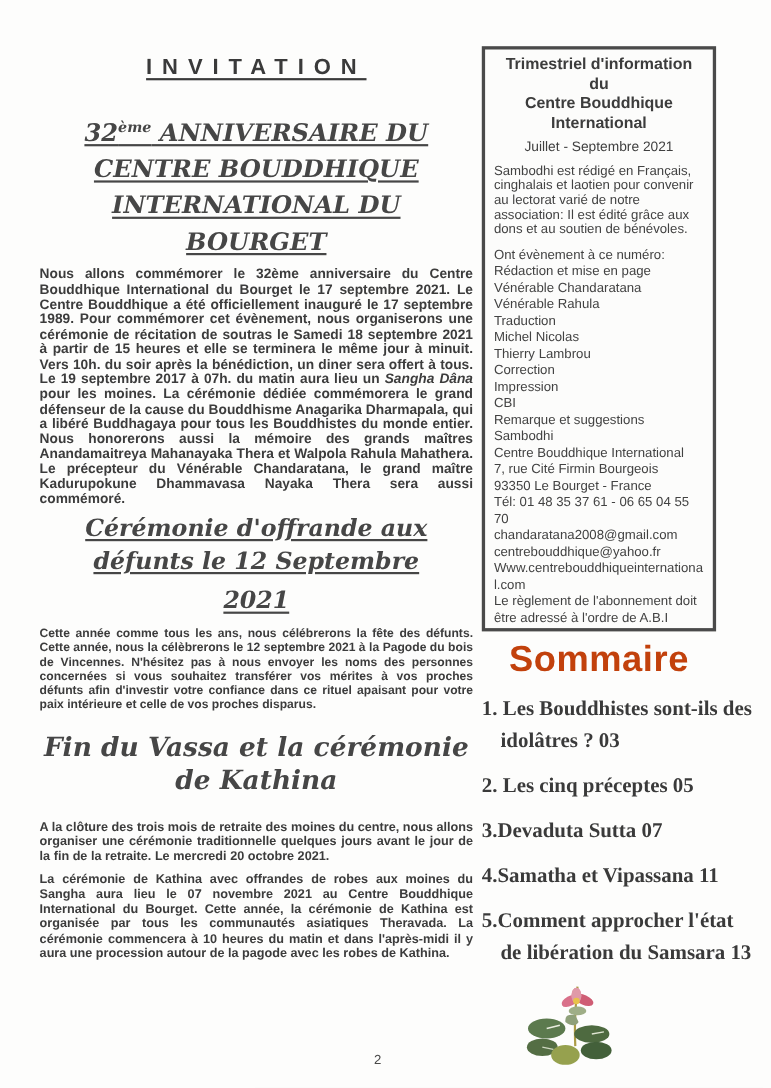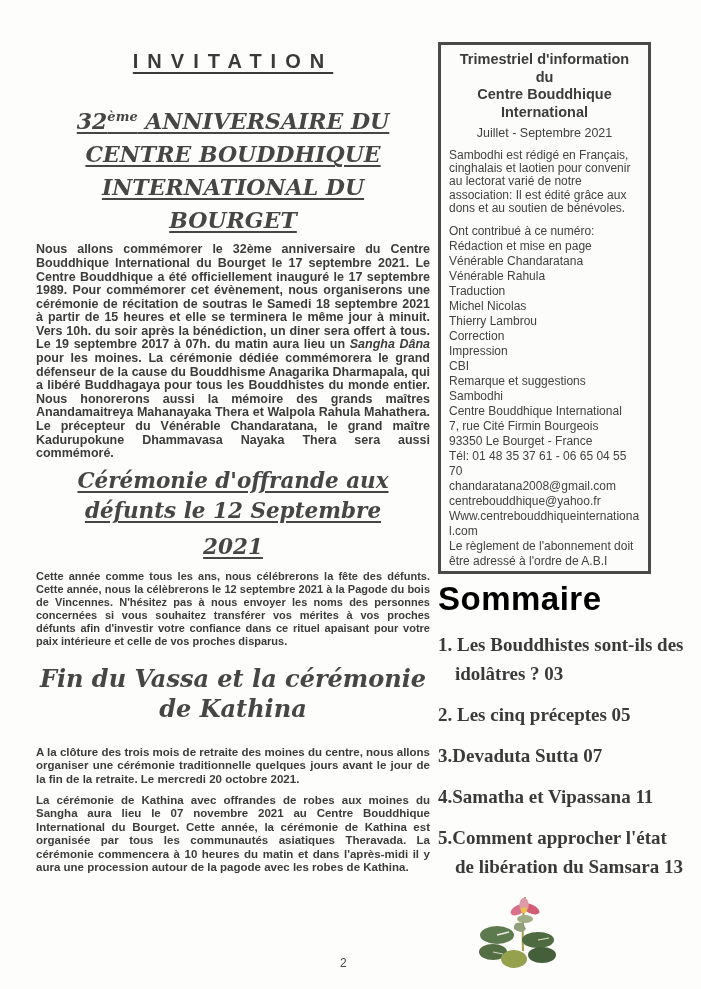--- a/index.html
+++ b/index.html
@@ -54,22 +54,22 @@
     width:213px; height:532px; border:3px solid #4a4a4a; background:#fcfcfb;
     padding:6px 8px 4px 8px; overflow:hidden;
   }
   .box-title { text-align:center; font-size:14.5px; font-weight:bold; line-height:17.5px; color:#3c3c3c; }
   .box-location { text-align:center; font-size:12.5px; line-height:15px; margin-top:3px; }
   .box-period   { text-align:center; font-size:12.5px; line-height:15px; margin-top:5px; margin-bottom:8px; }
   .box-about { font-size:12px; line-height:13.2px; color:#424242; margin-bottom:9px; }
   .box-credits { font-size:12px; color:#424242; }
   .box-credits div { line-height:15px; overflow-wrap:anywhere; }
   .sommaire-title {
-    width:213px; text-align:left; font-size:33px; font-weight:bold;
-    color:#000000; margin-top:6px; margin-bottom:12px; letter-spacing:0.5px;
+    width:213px; text-align:center; font-size:33px; font-weight:bold;
+    color:#c2410c; margin-top:6px; margin-bottom:12px; letter-spacing:0.5px;
   }
   .toc { width:248px; font-family:"Liberation Serif", serif; font-weight:bold; color:#3a3a3a; }
   .toc div {
     font-size:19px; line-height:29px; padding-left:17px; text-indent:-17px;
     margin-bottom:12px;
   }
   .lotus-wrap { margin-left:38px; margin-top:2px; width:96px; height:86px; }
 </style>
 </head>
 <body>
@@ -99,21 +99,21 @@
 
     <div class="info-box">
       <div class="box-title">
           <div>Trimestriel  d'information du</div>
           <div>Centre Bouddhique</div>
           <div>International</div>
         </div>
       <div class="box-period">Juillet - Septembre 2021</div>
       <div class="box-about">Sambodhi est rédigé en Français, cinghalais et laotien pour convenir au lectorat varié de notre association: Il est édité grâce aux dons et au soutien de bénévoles.</div>
       <div class="box-credits">
-          <div>Ont contribué à ce numéro:</div>
+          <div>Ont évènement à ce numéro:</div>
           <div>Rédaction  et mise en page</div>
           <div>Vénérable Chandaratana</div>
           <div>Vénérable Rahula</div>
           <div>Traduction</div>
           <div>Michel Nicolas</div>
           <div>Thierry Lambrou</div>
           <div>Correction</div>
           <div>Impression</div>
           <div>CBI</div>
           <div>Remarque et suggestions</div>

